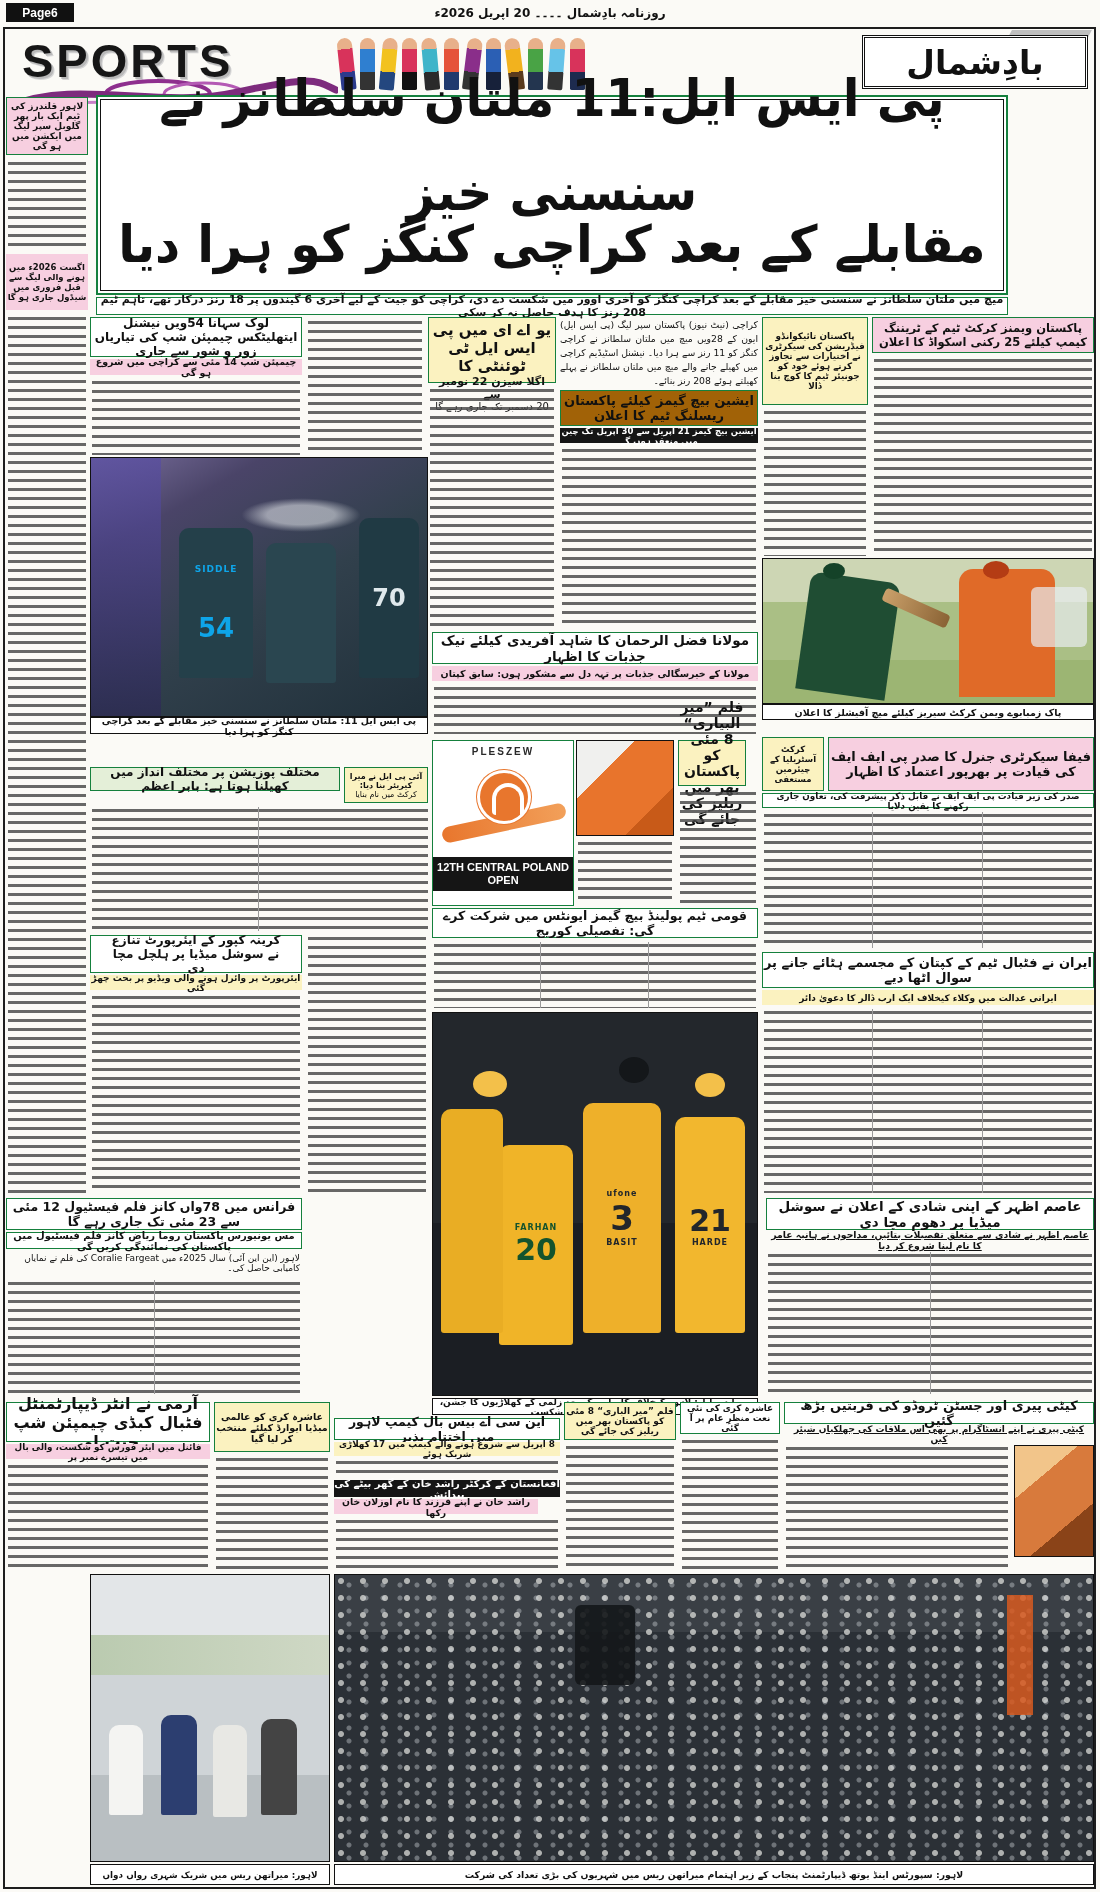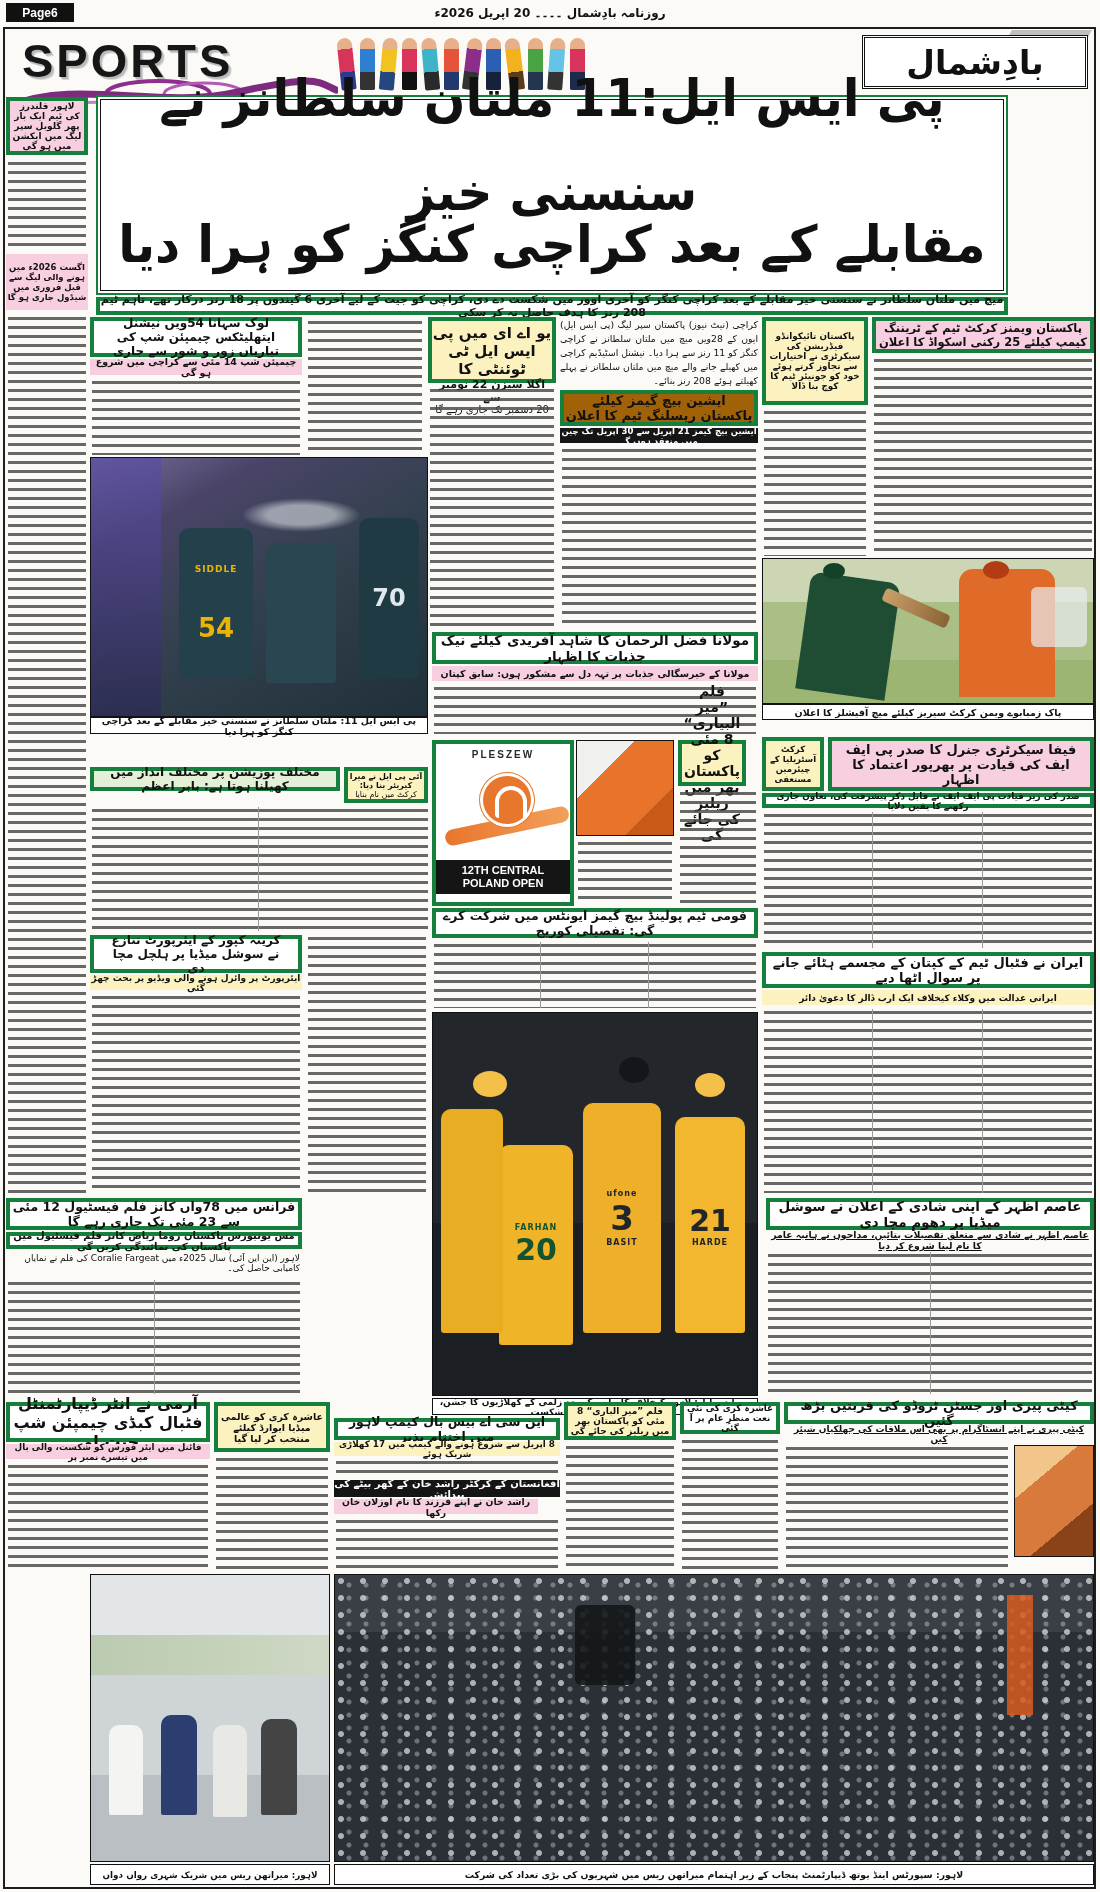--- a/index.html
+++ b/index.html
@@ -1,20 +1,20 @@
 <!DOCTYPE html>
 <html><head>
 <meta charset="utf-8">
 <style>
   html,body{margin:0;padding:0;background:#dcdcd6;}
   .page{position:relative;width:1100px;height:1892px;background:#fbfaf6;font-family:"DejaVu Sans",sans-serif;color:#111;overflow:hidden;margin:0 auto;}
   .abs{position:absolute;box-sizing:border-box;}
   .urdu{direction:rtl;}
   .ctr{display:flex;align-items:center;justify-content:center;text-align:center;}
-  .bx{border:4px solid #15803d;background:#fff;}
+  .bx{border:1px solid #15803d;background:#fff;}
   .bold{font-weight:bold;}
   
   .sim{background-image:repeating-linear-gradient(to bottom,transparent 0 2px,#474747 2px 5px,transparent 5px 9px);opacity:.82;}
   .pink{background:#f7cfe0;}
   .yellow{background:#fbf2c0;}
   .blue{background:#a16207;}
   .green{background:#e4efd8;}
   .bar{background:#151515;color:#fff;}
   .cap{border:1px solid #111;background:#fff;font-weight:bold;}
   .photo{border:1px solid #111;overflow:hidden;}
@@ -91,21 +91,21 @@
   <div class="abs sim" style="left:562px;top:447px;width:194px;height:181px;"></div>
 
   <div class="abs ctr urdu bold yellow bx" style="left:762px;top:317px;width:106px;height:88px;font-size:8.8px;padding:2px;">پاکستان تائیکوانڈو فیڈریشن کی سیکرٹری نے اختیارات سے تجاوز کرتے ہوئے خود کو جونیئر ٹیم کا کوچ بنا ڈالا</div>
   <div class="abs sim" style="left:764px;top:409px;width:102px;height:147px;"></div>
 
   <div class="abs ctr urdu bold pink bx" style="left:872px;top:317px;width:222px;height:36px;font-size:11.5px;padding:1px;">پاکستان ویمنز کرکٹ ٹیم کے ٹریننگ کیمپ کیلئے 25 رکنی اسکواڈ کا اعلان</div>
   <div class="abs sim" style="left:874px;top:357px;width:218px;height:199px;"></div>
 
   <div class="abs photo" style="left:90px;top:457px;width:338px;height:260px;background:linear-gradient(150deg,#7a6f9e 0%,#4a4468 22%,#31404c 55%,#20303a 100%);">
     <div style="position:absolute;left:0;top:0;width:70px;height:260px;background:linear-gradient(#5a4fa0,#2c2a52);opacity:.8;"></div>
-    <div class="jersey" style="left:88px;top:70px;width:74px;height:150px;background:#24404a;color:#eab308;gap:39px;">
+    <div class="jersey" style="left:88px;top:70px;width:74px;height:150px;background:#24404a;color:#0ea5e9;gap:39px;">
       <span style="font-size:9px;letter-spacing:1px;">SIDDLE</span>
       <span style="font-size:26px;">54</span>
     </div>
     <div class="jersey" style="left:268px;top:60px;width:60px;height:160px;background:#203a44;color:#dfe8ec;">
       <span style="font-size:24px;">70</span>
     </div>
     <div class="jersey" style="left:175px;top:85px;width:70px;height:140px;background:#2a4650;"></div>
     <div style="position:absolute;left:150px;top:40px;width:120px;height:34px;background:radial-gradient(ellipse,#e9ecef 0 40%,transparent 70%);opacity:.55;"></div>
   </div>
   <div class="abs ctr urdu cap" style="left:90px;top:717px;width:338px;height:17px;font-size:9.5px;">پی ایس ایل 11: ملتان سلطانز نے سنسنی خیز مقابلے کے بعد کراچی کنگز کو ہرا دیا</div>

